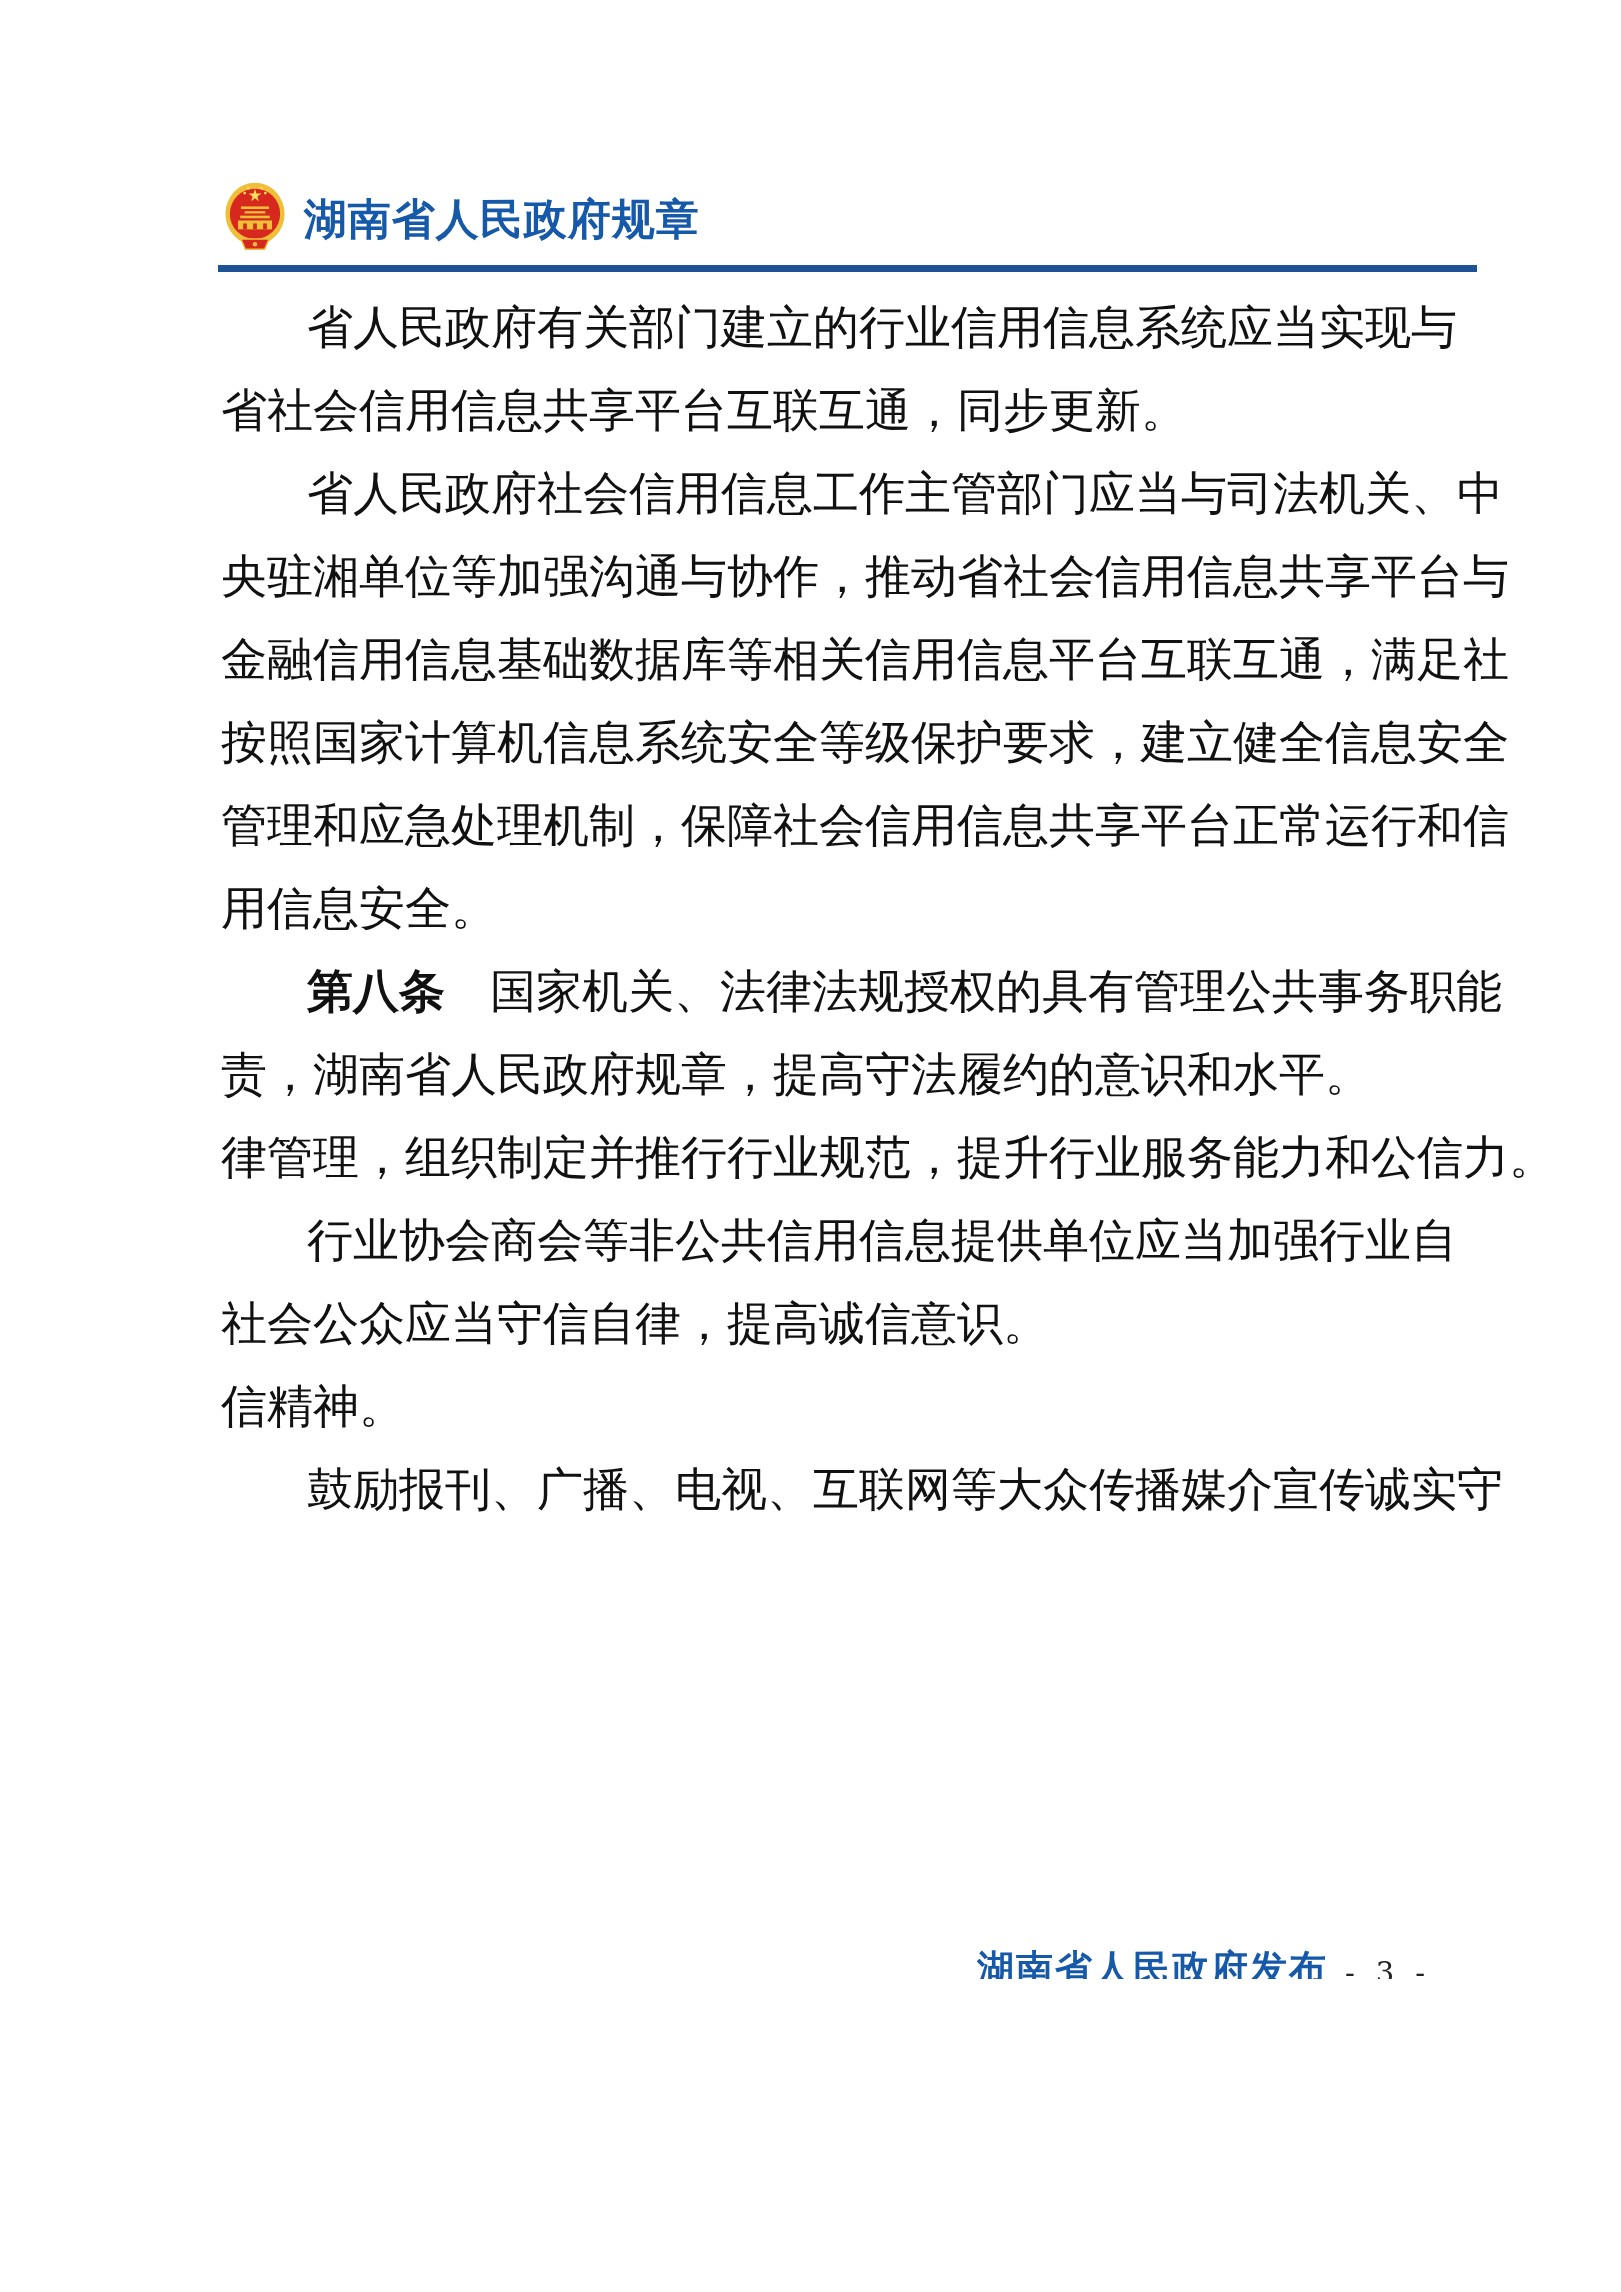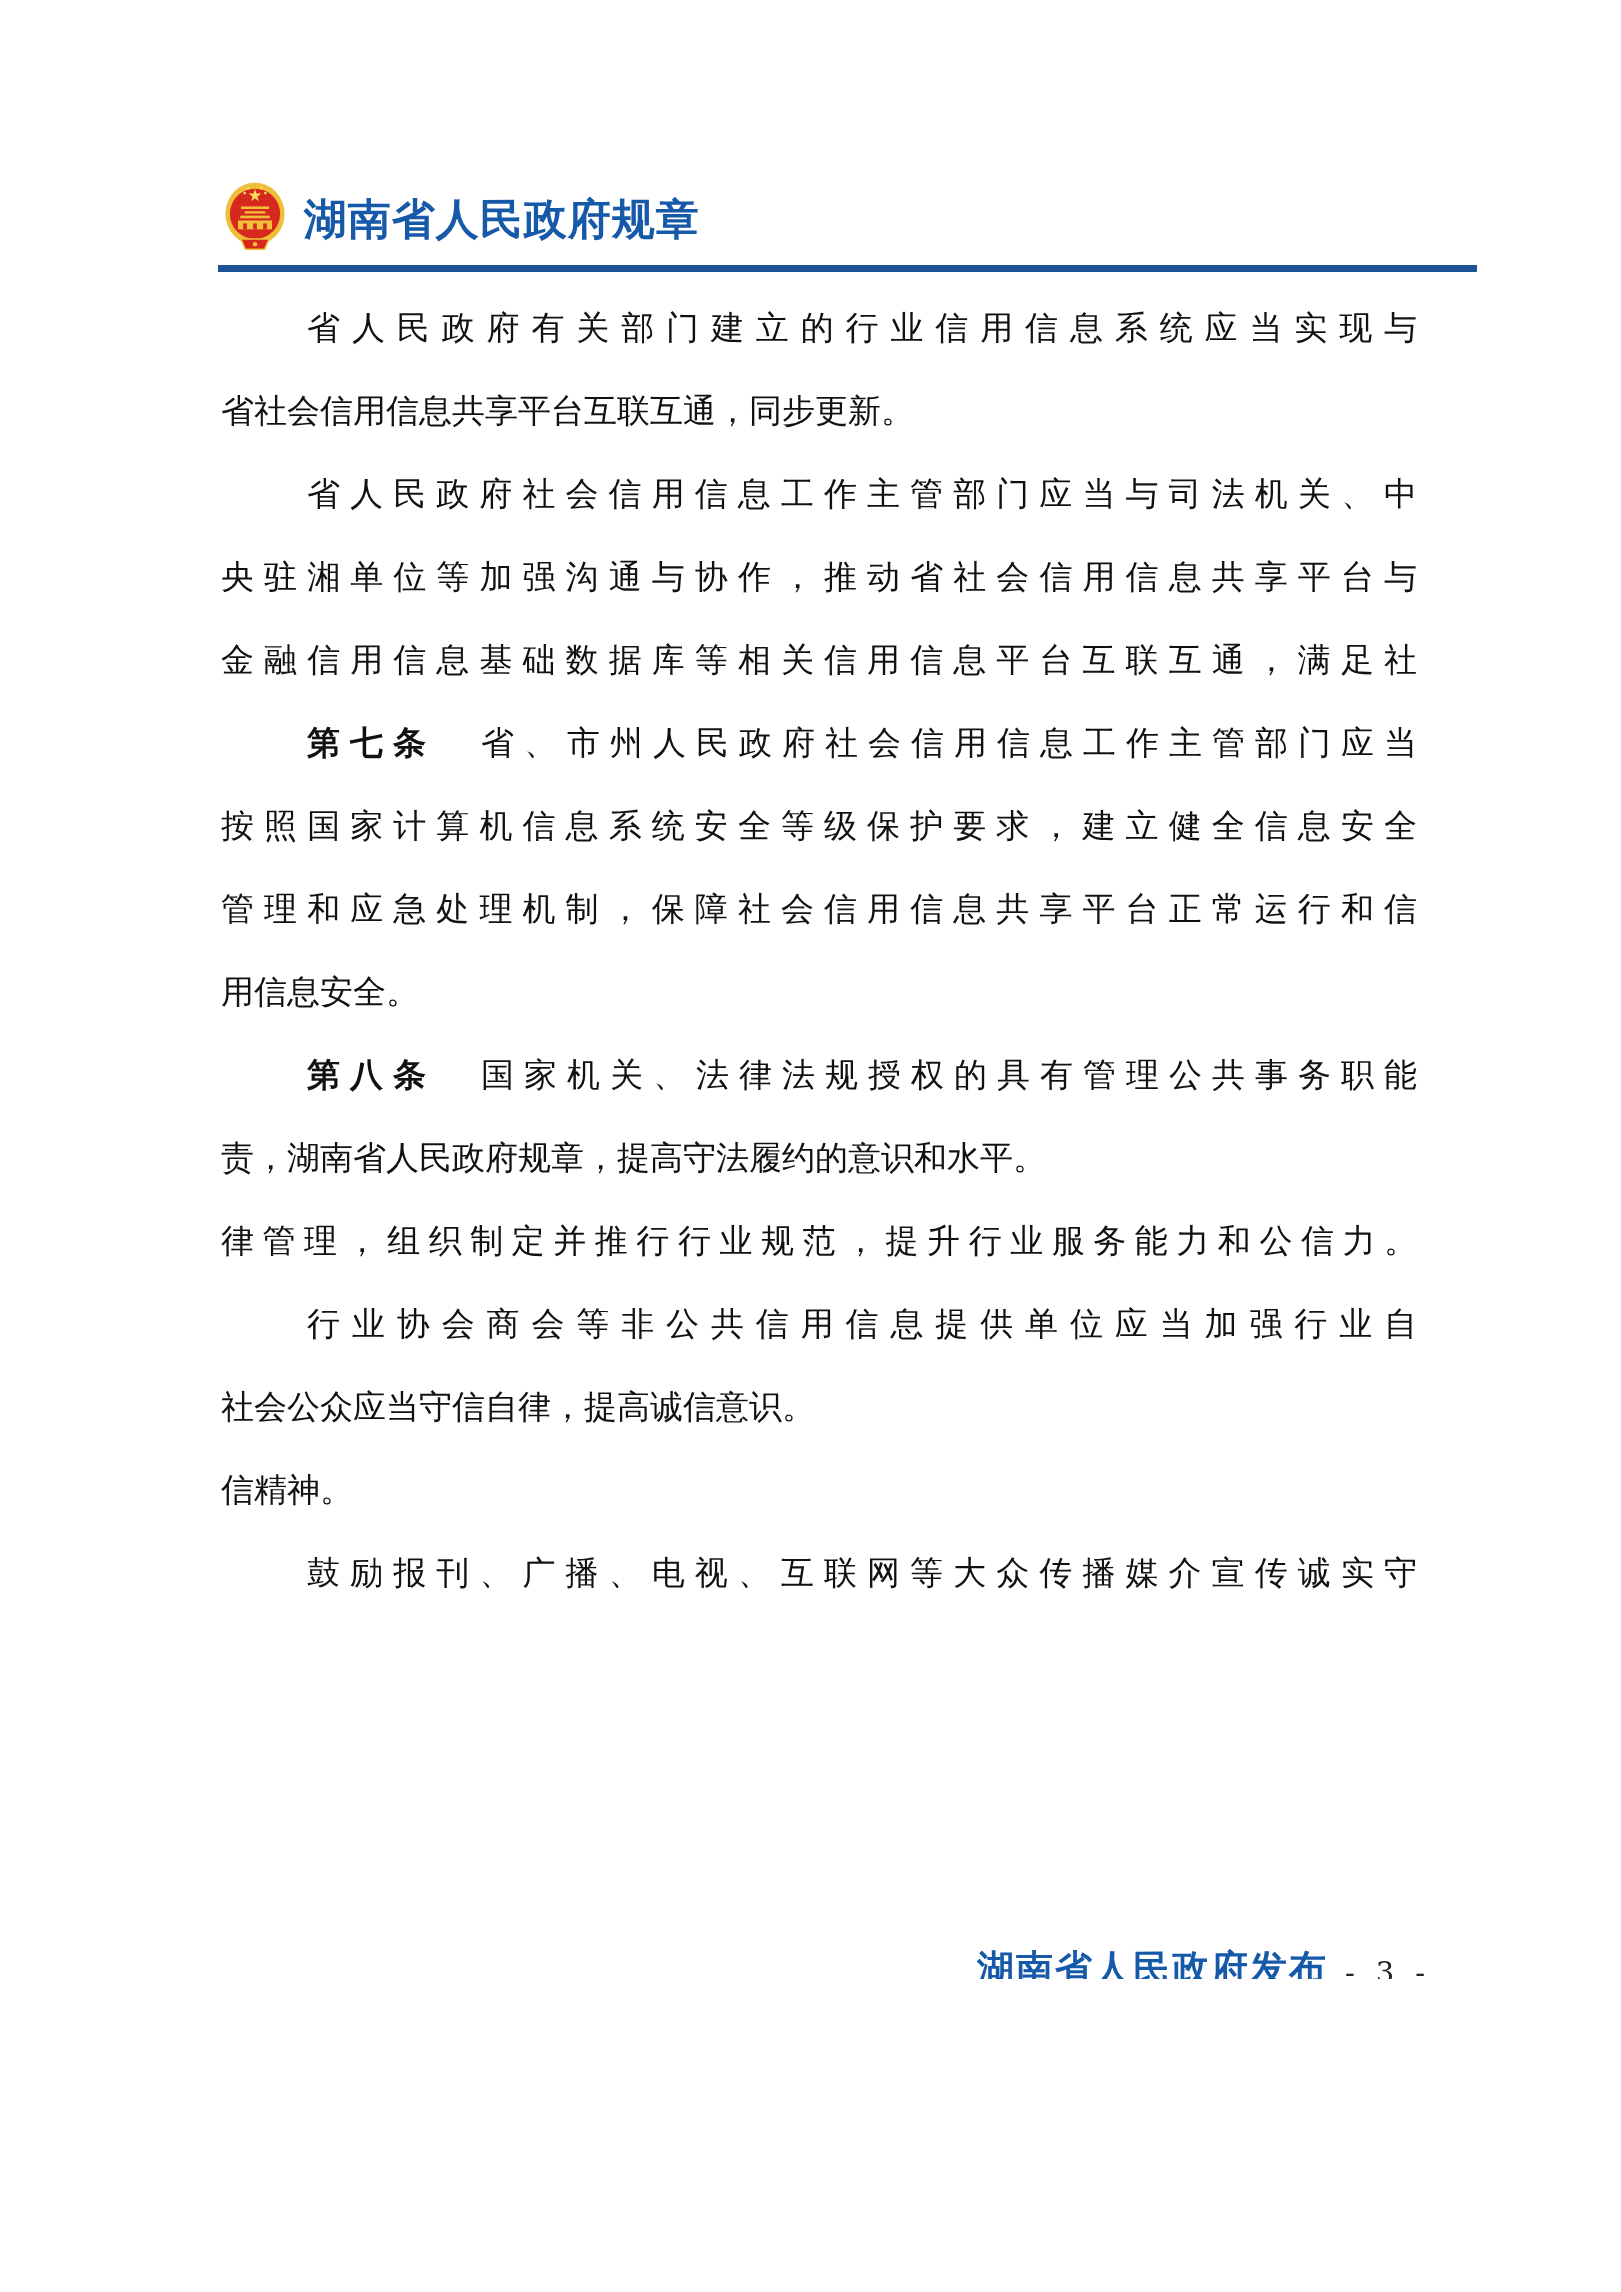--- a/index.html
+++ b/index.html
@@ -31,21 +31,21 @@
   }
   .rule{position:absolute;background:var(--rule-blue);}
   .header-rule{left:218px;top:265px;width:1259px;height:6.9px;}
   
   .doc-body{
     position:absolute;left:221px;top:286px;width:1196px;
   }
   .line{
     box-sizing:border-box;
     width:1196px;height:83px;line-height:83px;
-    font-size:33px;color:var(--text-black);
+    font-size:46px;color:var(--text-black);
     text-align:justify;text-align-last:justify;
     white-space:nowrap;
   }
   .line.indent{padding-left:86px;}
   .line.end{text-align-last:left;}
   .term{
     font-family:"Liberation Sans","DejaVu Sans",sans-serif;
     font-weight:700;margin-right:45px;
   }
   
@@ -92,21 +92,20 @@
   </div>
 
   <div class="rule header-rule"></div>
 
   <div class="doc-body" id="doc-body">
       <div class="line indent"><span>省人民政府有关部门建立的行业信用信息系统应当实现与</span></div>
       <div class="line end"><span>省社会信用信息共享平台互联互通，同步更新。</span></div>
       <div class="line indent"><span>省人民政府社会信用信息工作主管部门应当与司法机关、中</span></div>
       <div class="line"><span>央驻湘单位等加强沟通与协作，推动省社会信用信息共享平台与</span></div>
       <div class="line"><span>金融信用信息基础数据库等相关信用信息平台互联互通，满足社</span></div>
-      <div class="line indent"><b class="term">第七条</b><span>省、市州人民政府社会信用信息工作主管部门应当</span></div>
       <div class="line"><span>按照国家计算机信息系统安全等级保护要求，建立健全信息安全</span></div>
       <div class="line"><span>管理和应急处理机制，保障社会信用信息共享平台正常运行和信</span></div>
       <div class="line end"><span>用信息安全。</span></div>
       <div class="line indent"><b class="term">第八条</b><span>国家机关、法律法规授权的具有管理公共事务职能</span></div>
       <div class="line end"><span>责，湖南省人民政府规章，提高守法履约的意识和水平。</span></div>
       <div class="line"><span>律管理，组织制定并推行行业规范，提升行业服务能力和公信力。</span></div>
       <div class="line indent"><span>行业协会商会等非公共信用信息提供单位应当加强行业自</span></div>
       <div class="line end"><span>社会公众应当守信自律，提高诚信意识。</span></div>
       <div class="line end"><span>信精神。</span></div>
       <div class="line indent"><span>鼓励报刊、广播、电视、互联网等大众传播媒介宣传诚实守</span></div>

